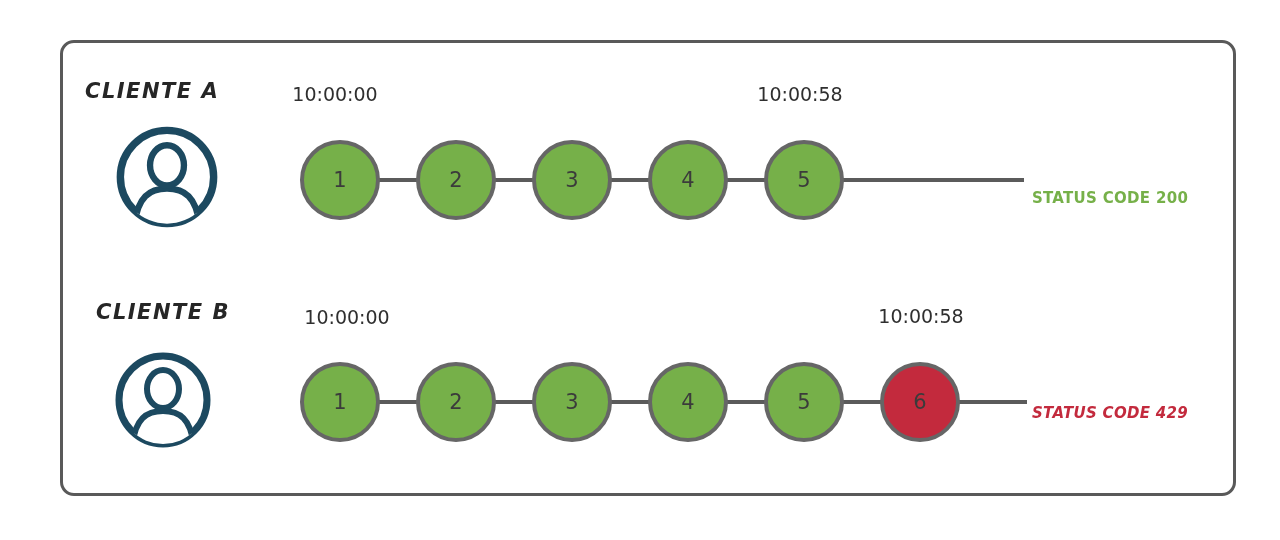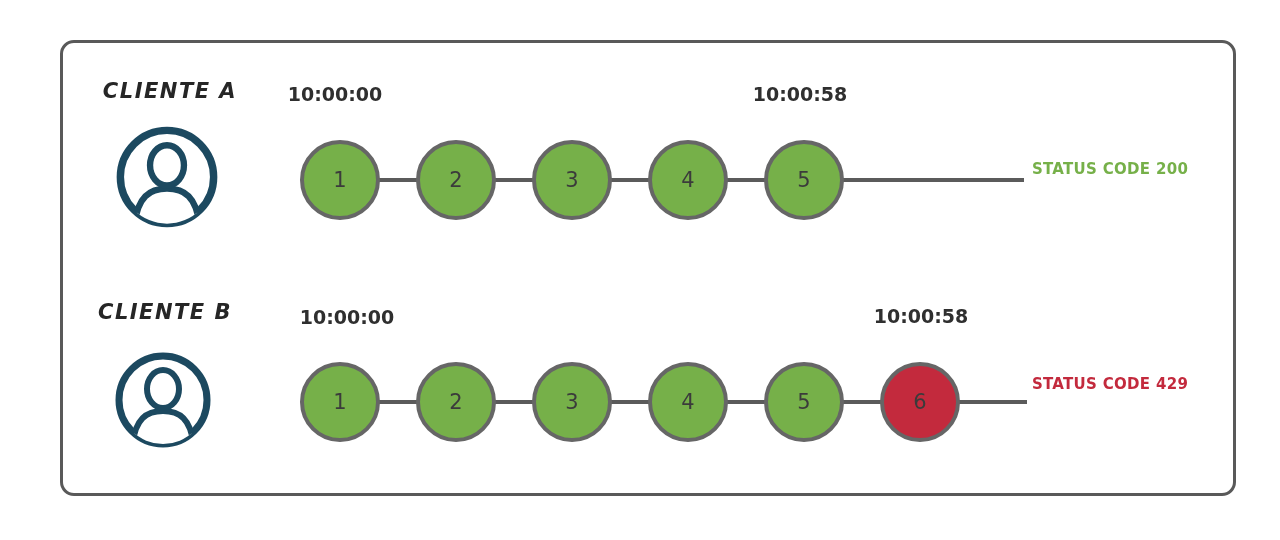--- a/index.html
+++ b/index.html
@@ -19,42 +19,42 @@
     left: 60px; top: 40px;
     width: 1176px; height: 456px;
     border: 3px solid #595959;
     border-radius: 14px;
     background: #ffffff;
   }
 
   .client-label {
     position: absolute;
     width: 170px;
-    text-align: center;
+    text-align: left;
     font-size: 21px;
     font-weight: bold;
     font-style: italic;
     letter-spacing: 1.5px;
     color: #262626;
     white-space: nowrap;
   }
   .pos-a-label { left: 85px; top: 79px; }
-  .pos-b-label { left: 80px; top: 300px; }
+  .pos-b-label { left: 96px; top: 300px; }
 
   .avatar { position: absolute; }
   .pos-a-avatar { left: 114px; top: 124px; width: 106px; height: 106px; }
   .pos-b-avatar { left: 113px; top: 350px; width: 100px; height: 100px; }
   .avatar svg { width: 100%; height: 100%; display: block; }
 
   .timestamp {
     position: absolute;
     width: 110px;
     text-align: center;
     font-size: 19px;
-    font-weight: bold;
+    font-weight: normal;
     color: #2f2f2f;
     white-space: nowrap;
   }
   .pos-a-start { left: 280px; top: 83px; }
   .pos-a-end   { left: 745px; top: 83px; }
   .pos-b-start { left: 292px; top: 306px; }
   .pos-b-end   { left: 866px; top: 305px; }
 
   .tl-line {
     position: absolute;
@@ -90,23 +90,24 @@
 
   .status {
     position: absolute;
     width: 170px;
     text-align: center;
     font-weight: bold;
     font-size: 15px;
     line-height: 1.45;
     letter-spacing: 0.3px;
     white-space: nowrap;
+    margin-top: 29px;
   }
   .status.success { color: var(--success-color, #76b049); }
-  .status.error   { color: var(--error-color, #c32a3d); }
+  .status.error   { color: var(--error-color, #c32a3d); font-style: italic; }
   .pos-a-status { left: 1025px; top: 159px; }
   .pos-b-status { left: 1025px; top: 374px; }
 </style>
 </head>
 <body>
 
 <div class="canvas">
 
   <div class="frame"></div>
 

